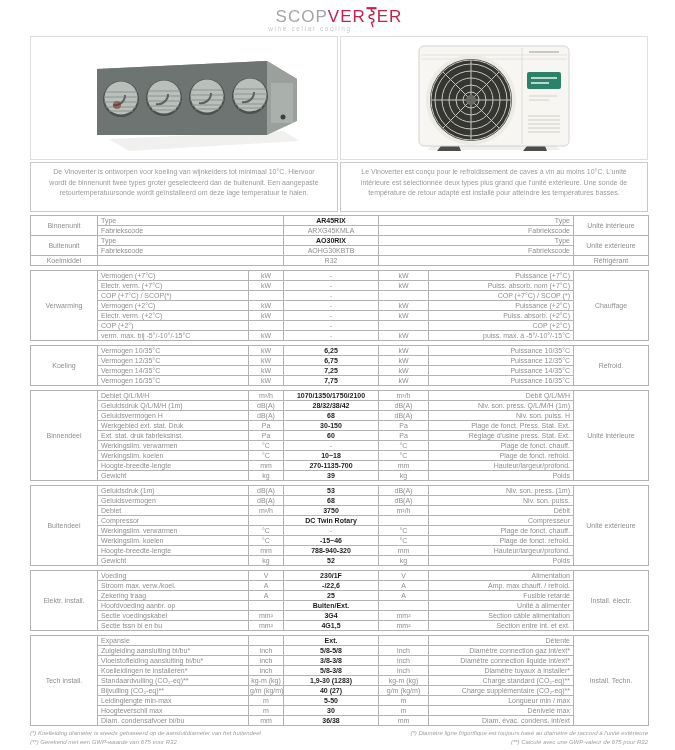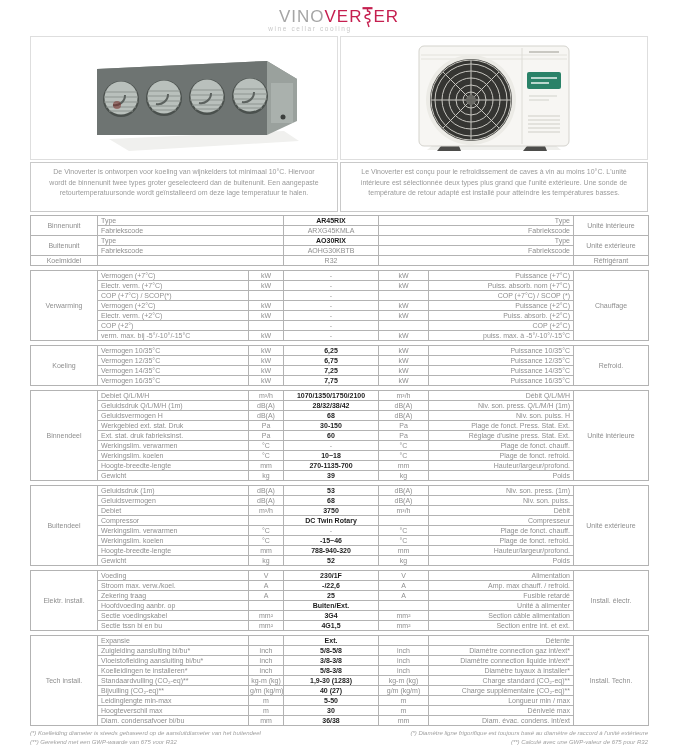--- a/index.html
+++ b/index.html
@@ -41,21 +41,21 @@
   .footnotes{margin-top:4px;font-size:6px;font-style:italic;color:#9f9f9f;}
   .fnline{display:flex;justify-content:space-between;margin-top:3px;}
 </style>
 </head>
 <body>
 
 <div class="page">
 
   <div class="logo-wrap">
     <div class="logo-line">
-      <span class="logo-gray">VINO</span>
+      <span class="logo-gray">SCOP</span>
         <span class="logo-red">VER</span>
         <svg class="corkscrew" width="11" height="22" viewBox="0 0 11 22">
           <path d="M0.5 2.2 H10.5" stroke="#c51f4f" stroke-width="2.2" fill="none"></path>
           <path d="M5.5 2 V5 C8.8 5.6 8.8 8.2 5.5 8.8 C2.2 9.4 2.2 12 5.5 12.6 C8.8 13.2 8.8 15.8 5.5 16.4 L7 21" stroke="#c51f4f" stroke-width="1.4" fill="none"></path>
         </svg>
         <span class="logo-red">ER</span>
     </div>
     <div class="tagline">wine cellar cooling</div>
   </div>
 

